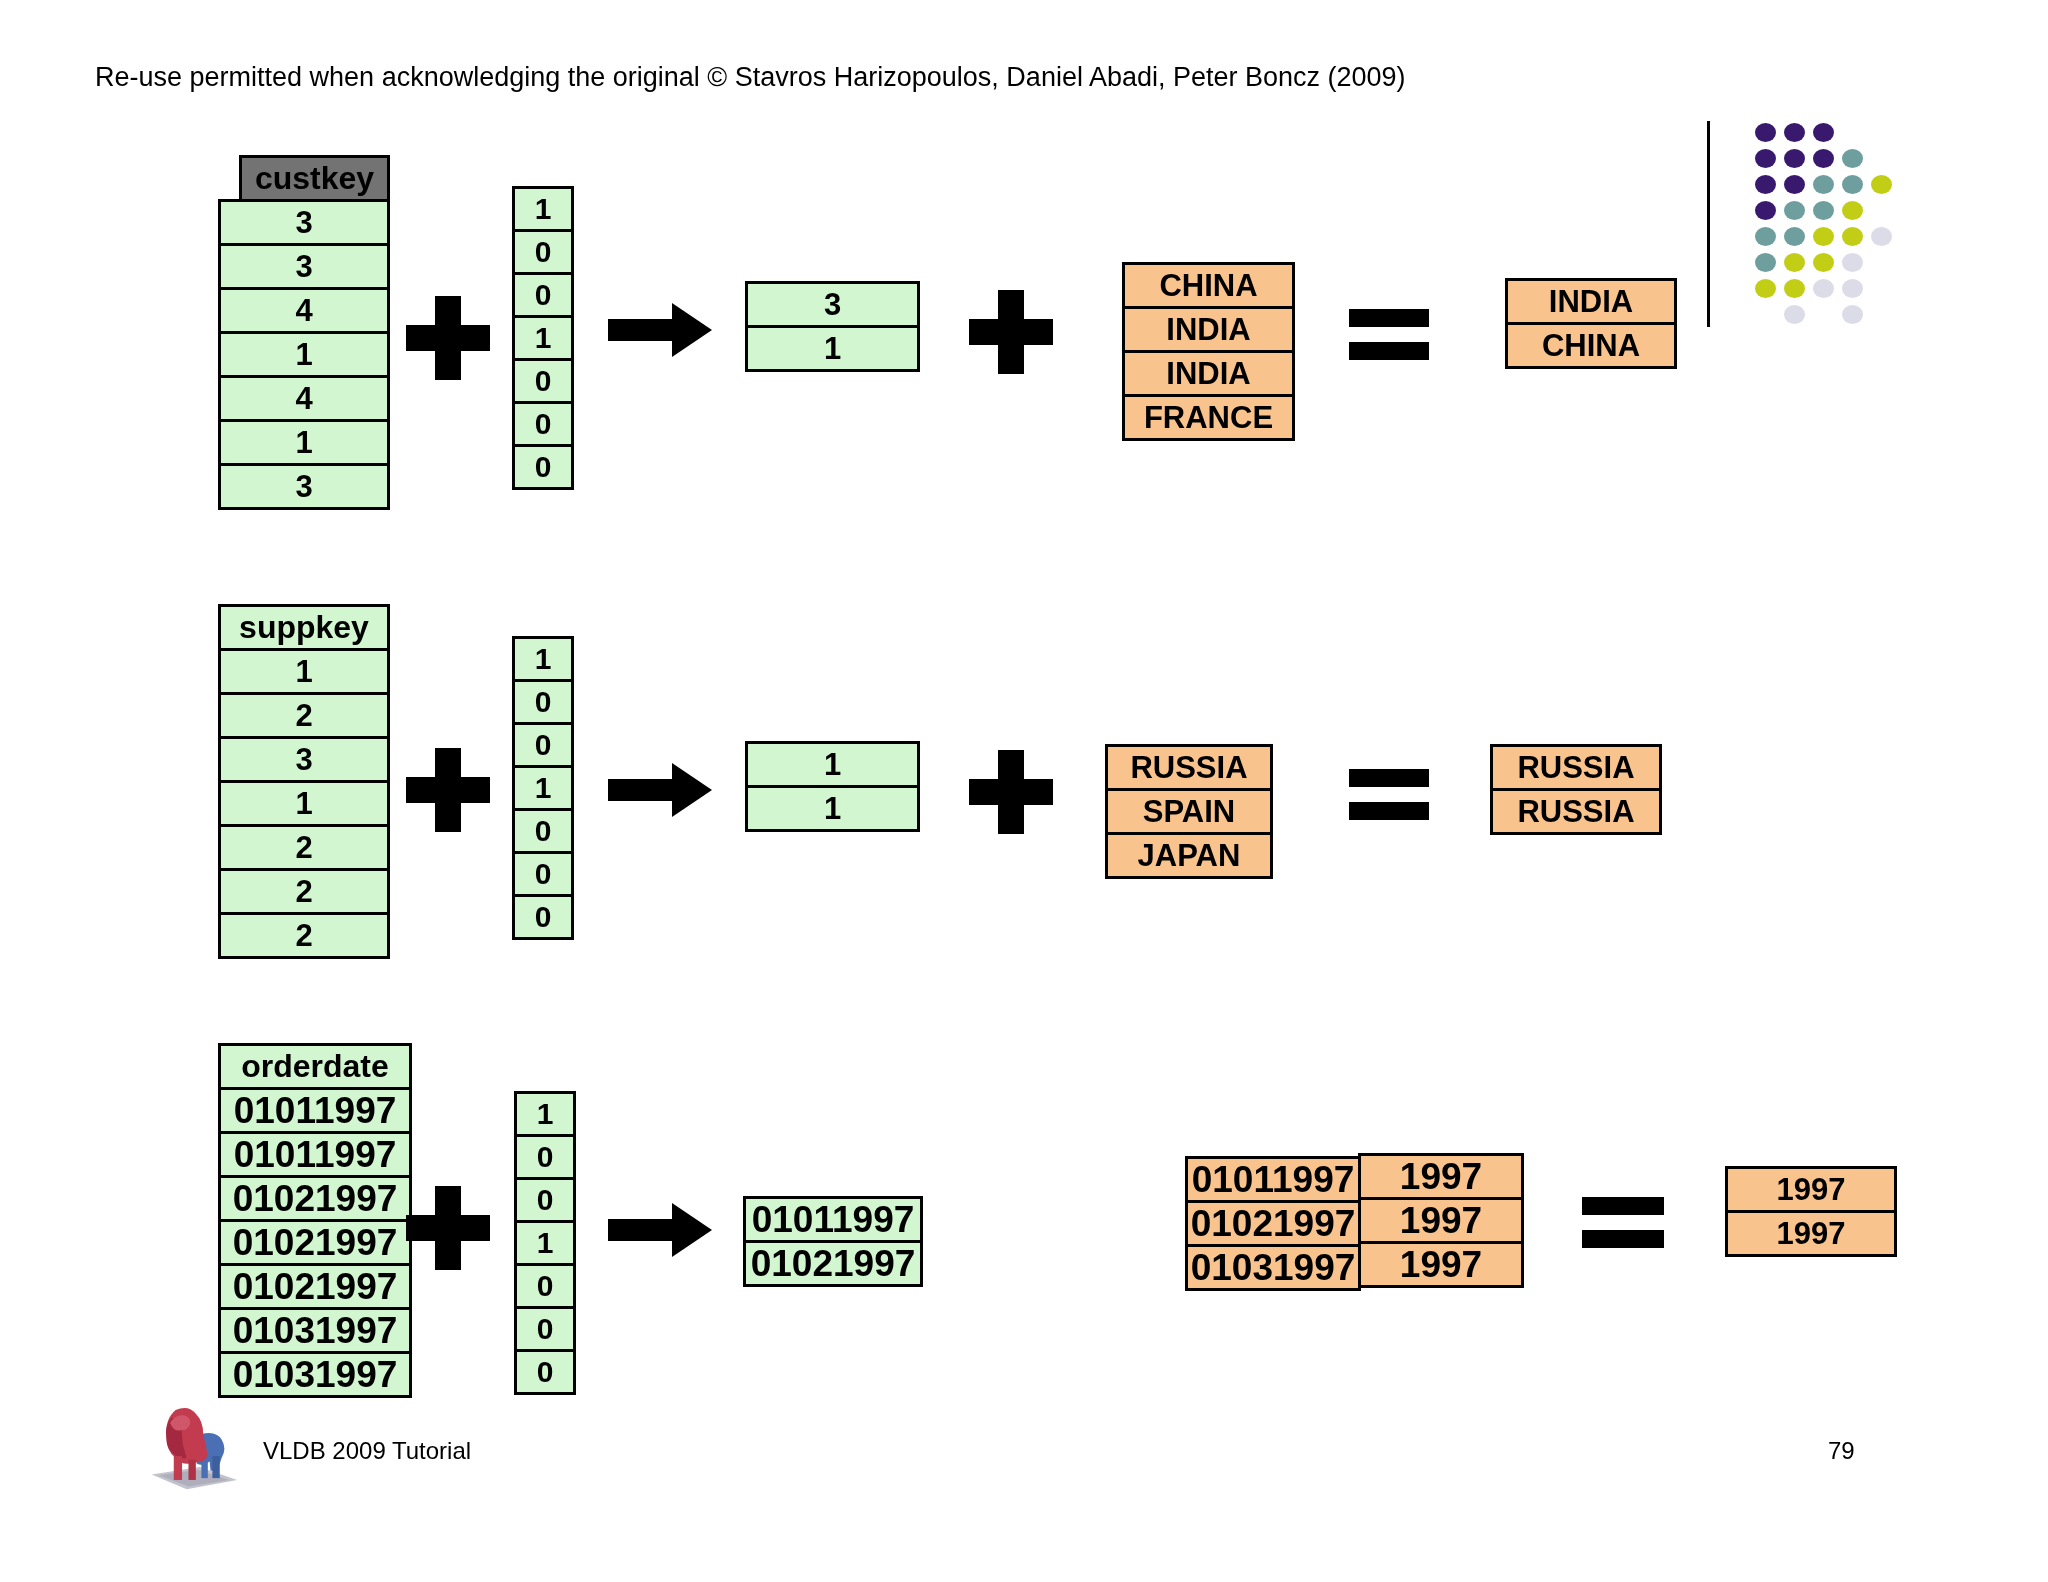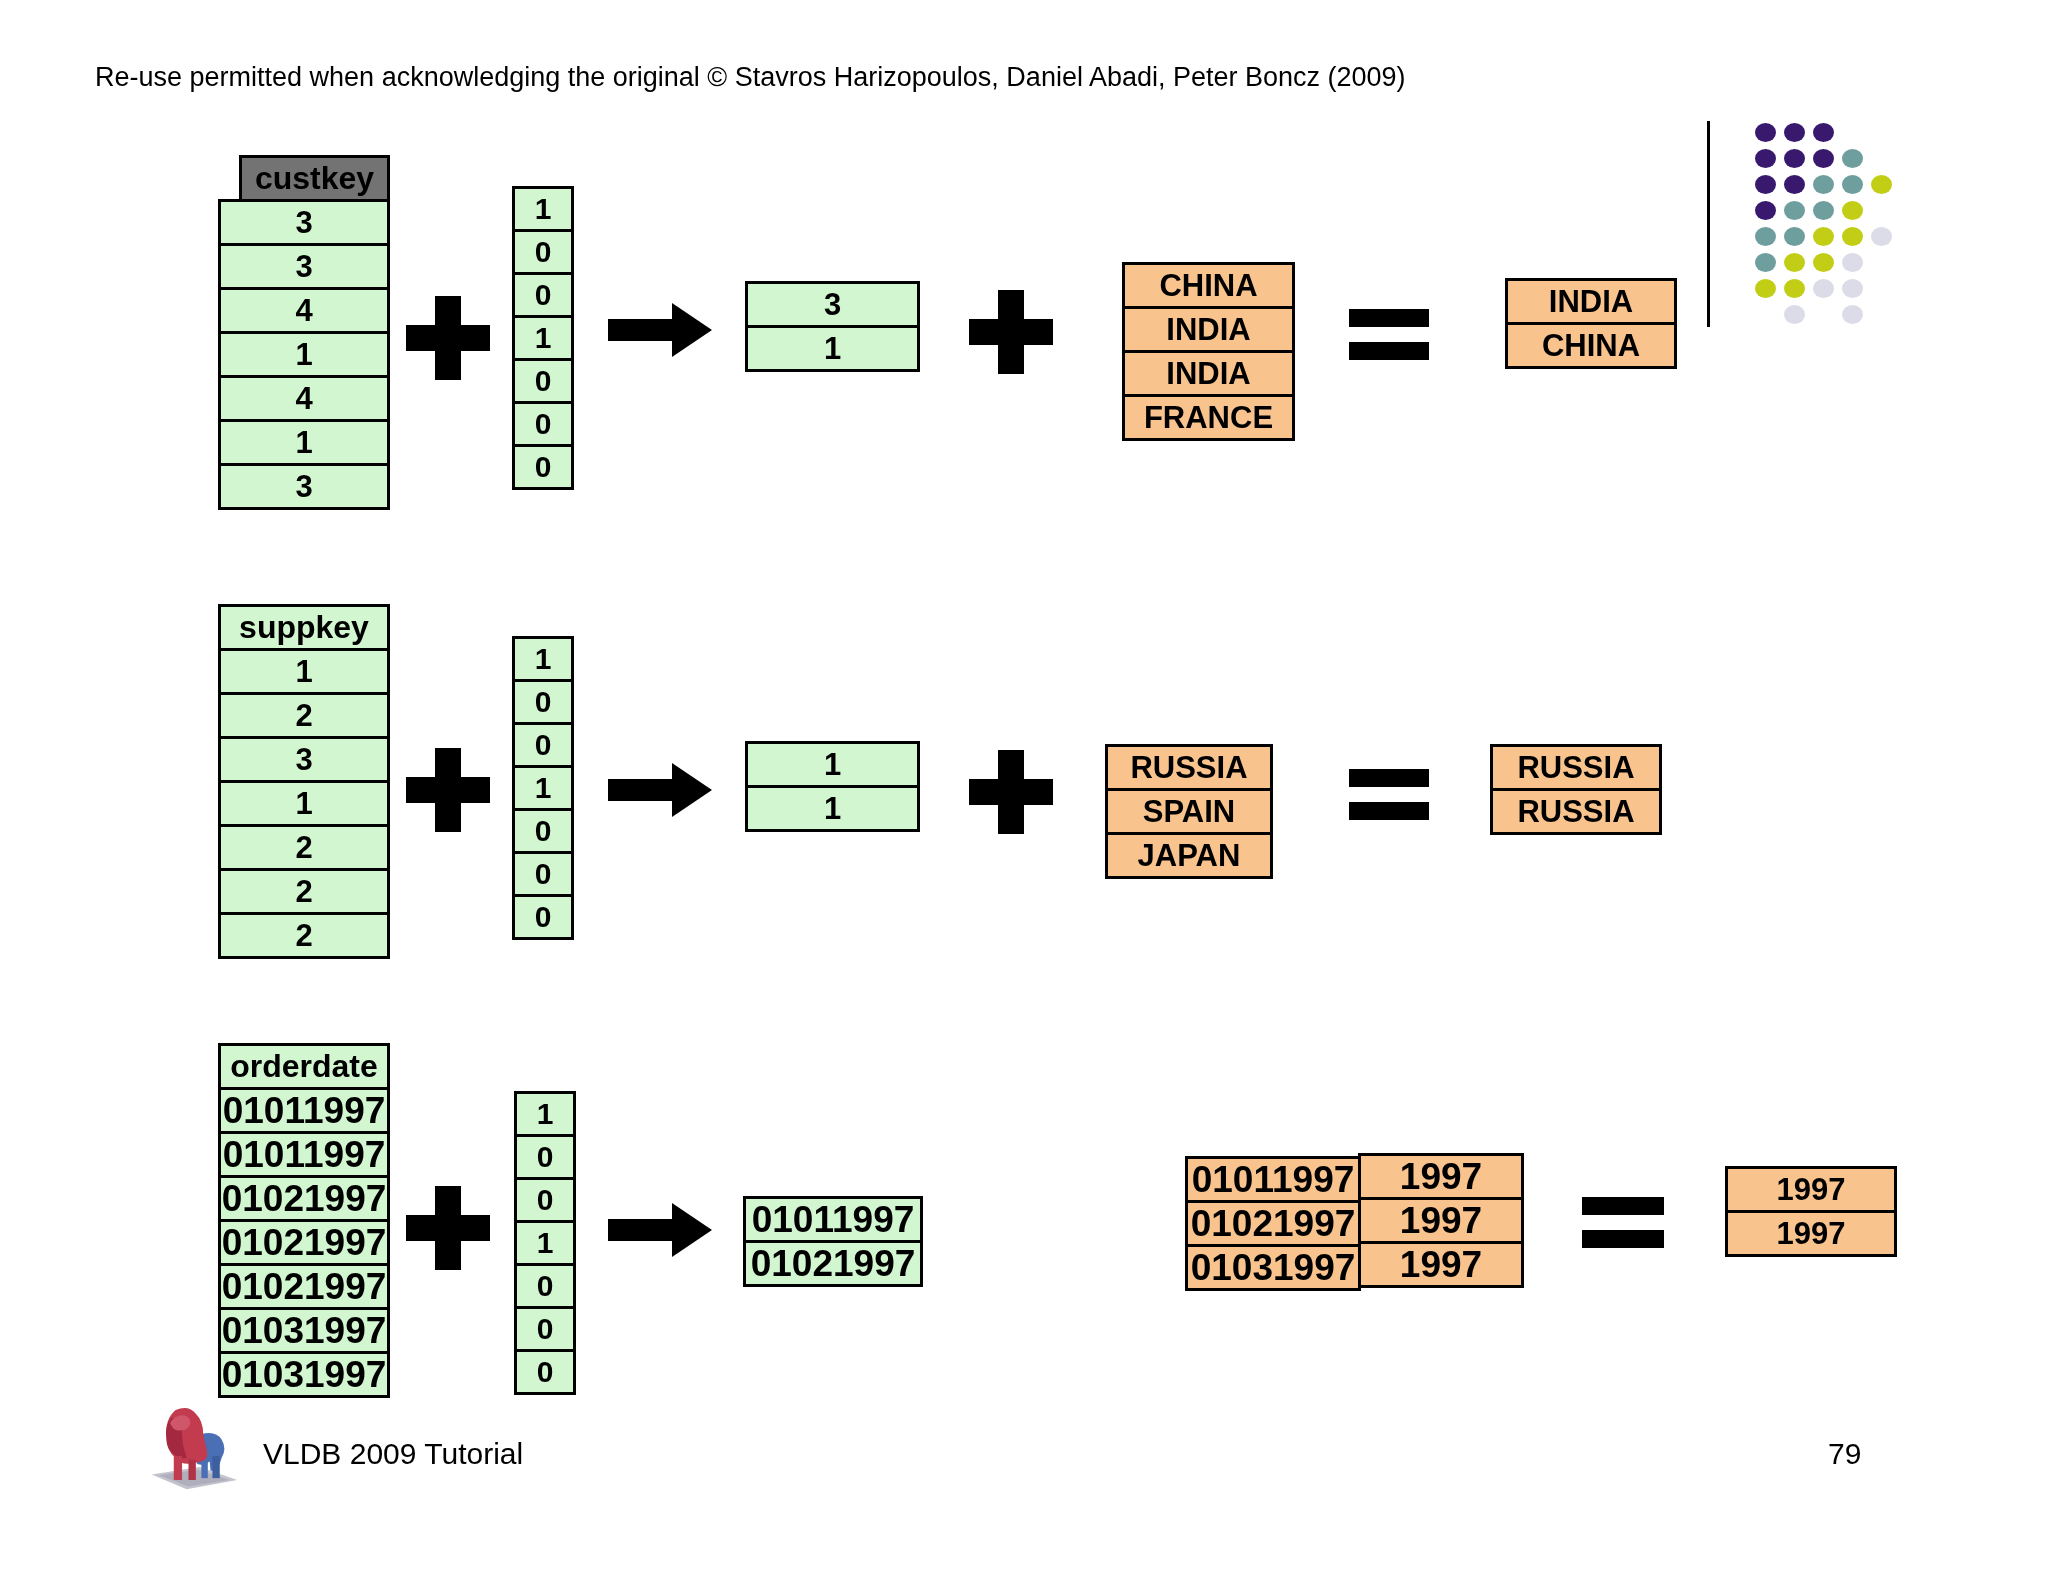--- a/index.html
+++ b/index.html
@@ -32,21 +32,21 @@
               font-size:58px;font-weight:bold;letter-spacing:1px;}
   .jrow{display:flex;}
   .jrow + .jrow{margin-top:-3px;}
   .jc1{width:176px;}
   .jc2{width:166px;margin-left:-3px;}
   
   .vline{position:absolute;left:1707px;top:121px;width:3px;height:206px;background:#000;}
   .dots{position:absolute;left:1755px;top:123px;width:160px;height:220px;}
   .dot{position:absolute;width:21px;height:19px;border-radius:50%;}
   
-  .footer-text{position:absolute;top:1437px;font-size:30px;white-space:nowrap;}
+  .footer-text{position:absolute;top:1437px;font-size:24px;white-space:nowrap;}
   .lion{position:absolute;left:148px;top:1398px;width:92px;height:94px;}
 </style>
 </head>
 <body>
 
 <div class="slide">
 
   <div class="copyright">Re-use permitted when acknowledging the original © Stavros Harizopoulos, Daniel Abadi, Peter Boncz (2009)</div>
 
   <div class="vtable" style="left:218px;top:155px;width:172px">
@@ -157,21 +157,21 @@
   <div class="equals" style="left:1349px;top:769px">
       <div class="bar"></div>
       <div class="bar"></div>
     </div>
 
   <div class="vtable" style="left:1490px;top:744px;width:172px">
     <div class="cell orange" style="background: rgb(249, 195, 142);">RUSSIA</div>
     <div class="cell orange" style="background: rgb(249, 195, 142);">RUSSIA</div>
   </div>
 
-  <div class="vtable" style="left:218px;top:1043px;width:172px">
+  <div class="vtable" style="left:218px;top:1043px;width:194px">
     <div class="cell green hdr" style="background: rgb(210, 247, 208);">orderdate</div>
     <div class="cell green datecell" style="background: rgb(210, 247, 208);">01011997</div>
     <div class="cell green datecell" style="background: rgb(210, 247, 208);">01011997</div>
     <div class="cell green datecell" style="background: rgb(210, 247, 208);">01021997</div>
     <div class="cell green datecell" style="background: rgb(210, 247, 208);">01021997</div>
     <div class="cell green datecell" style="background: rgb(210, 247, 208);">01021997</div>
     <div class="cell green datecell" style="background: rgb(210, 247, 208);">01031997</div>
     <div class="cell green datecell" style="background: rgb(210, 247, 208);">01031997</div>
   </div>
 

